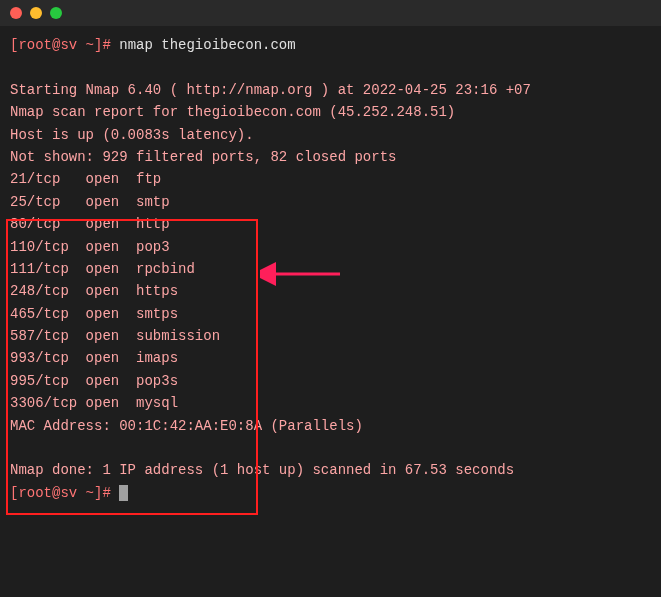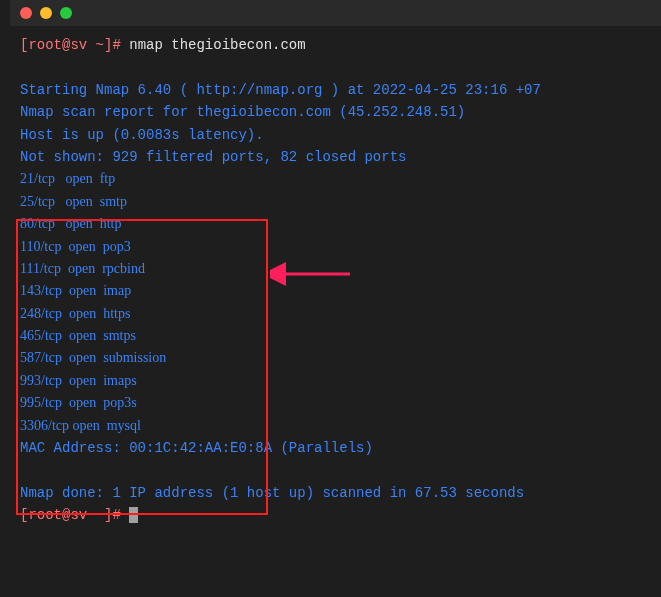--- a/index.html
+++ b/index.html
@@ -13,21 +13,20 @@
       font-size: 14px;
       width: 661px;
       height: 597px;
       position: relative;
       overflow: hidden;
     }
     .window {
       background: #1e1e1e;
       width: 100%;
       height: 100%;
-      padding-left: 10px;
     }
     .titlebar {
       height: 26px;
       background: #2a2a2a;
       display: flex;
       align-items: center;
       padding-left: 10px;
       gap: 8px;
     }
     .traffic-light {
@@ -48,25 +47,24 @@
       white-space: pre;
       font-family: inherit;
     }
     .prompt-red {
       color: #ff7575;
     }
     .prompt-text {
       color: #e0e0e0;
     }
     .green-text {
-      color: #3b82f6;
+      color: #fca5a5;
     }
     .port-table {
       position: relative;
-      font-family: Liberation Serif, serif;
     }
     .highlight-box {
       position: absolute;
       border: 2px solid #ff1f1f;
       left: 6px;
       top: 193px;
       width: 252px;
       height: 296px;
       pointer-events: none;
       z-index: 10;
@@ -118,21 +116,20 @@
       <div class="line green-text">Starting Nmap 6.40 ( http://nmap.org ) at 2022-04-25 23:16 +07</div>
       <div class="line green-text">Nmap scan report for thegioibecon.com (45.252.248.51)</div>
       <div class="line green-text">Host is up (0.0083s latency).</div>
       <div class="line green-text">Not shown: 929 filtered ports, 82 closed ports</div>
       <div class="port-table">
         <div class="line green-text">21/tcp   open  ftp</div>
         <div class="line green-text">25/tcp   open  smtp</div>
         <div class="line green-text">80/tcp   open  http</div>
         <div class="line green-text">110/tcp  open  pop3</div>
         <div class="line green-text">111/tcp  open  rpcbind</div>
-        <div class="line green-text">143/tcp  open  imap</div>
         <div class="line green-text">248/tcp  open  https</div>
         <div class="line green-text">465/tcp  open  smtps</div>
         <div class="line green-text">587/tcp  open  submission</div>
         <div class="line green-text">993/tcp  open  imaps</div>
         <div class="line green-text">995/tcp  open  pop3s</div>
         <div class="line green-text">3306/tcp open  mysql</div>
       </div>
       <div class="line green-text">MAC Address: 00:1C:42:AA:E0:8A (Parallels)</div>
       <div class="line">&nbsp;</div>
       <div class="line green-text">Nmap done: 1 IP address (1 host up) scanned in 67.53 seconds</div>

